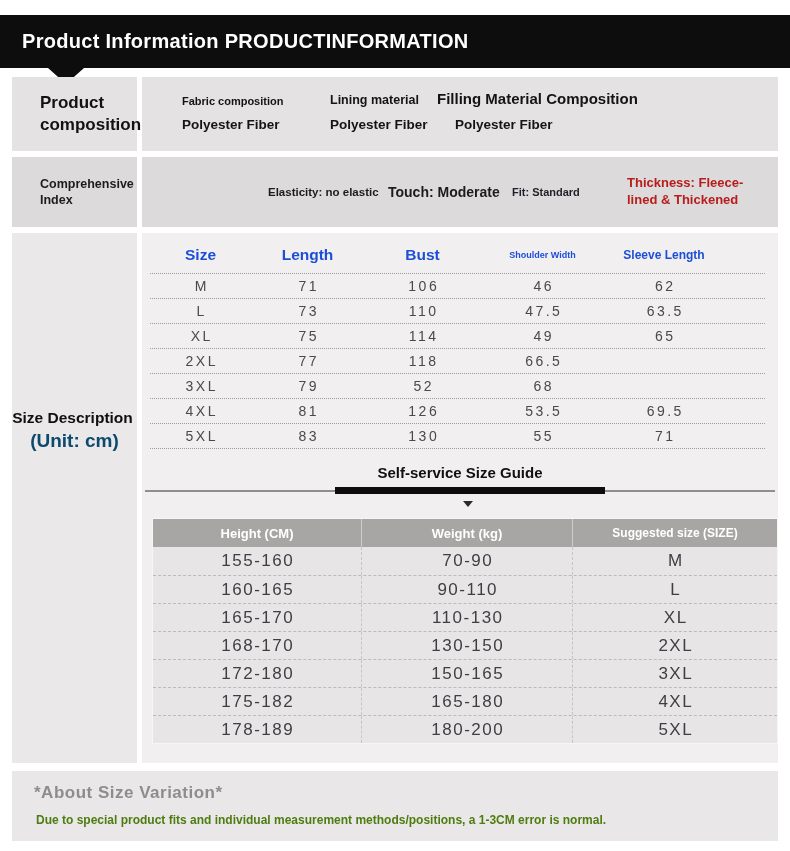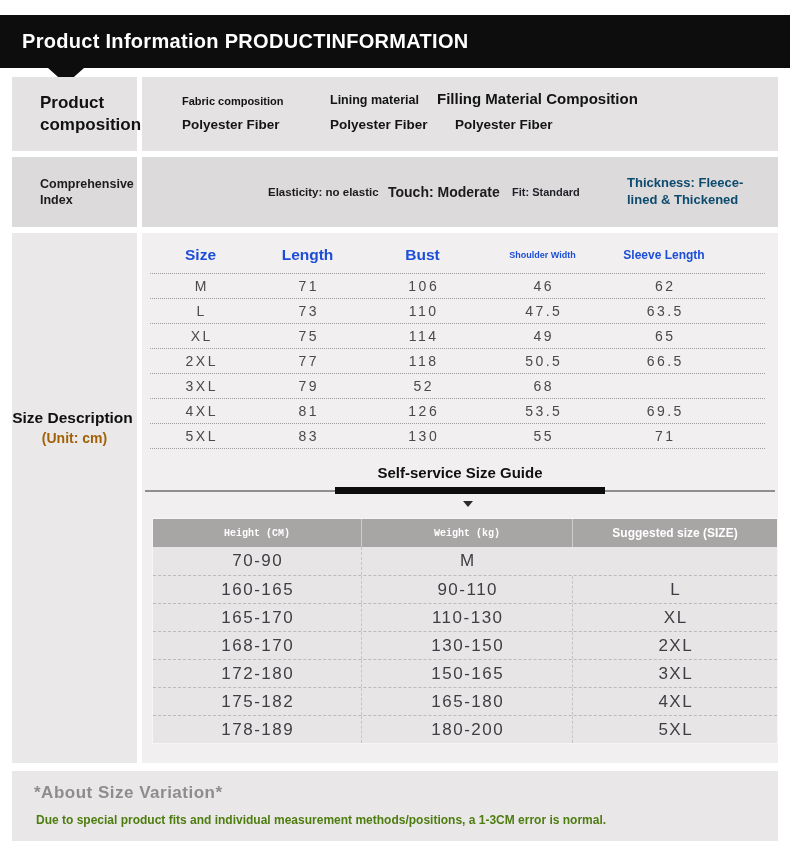--- a/index.html
+++ b/index.html
@@ -53,29 +53,29 @@
   .sec2 .label-col, .sec2 .content-col { background:#dcdada; }
   .sec2-label {
     display:flex; align-items:center; height:100%; padding-left:28px;
     font-size:12.5px; font-weight:bold; color:#1c1c1c; line-height:1.3;
   }
   .ci-item { position:absolute; top:50%; transform:translateY(-50%); font-weight:bold; color:#1c1c1c; line-height:1.3; }
   .ci-item.i1 { left:18px;  width:92px;  font-size:13px; }
   .ci-item.i2 { left:126px; font-size:11.5px; white-space:nowrap; }
   .ci-item.i3 { left:246px; font-size:14px; white-space:nowrap; }
   .ci-item.i4 { left:370px; font-size:11px; color:#1f1f28; white-space:nowrap; }
-  .ci-item.i5 { left:485px; width:146px; font-size:13px; color:#0c4a6e; }
+  .ci-item.i5 { left:485px; width:146px; font-size:13px; color:#b91c1c; }
 
   
   .sec3 { top:233px; height:530px; }
   .sec3 .label-col { background:#eae8e8; }
   .sec3 .content-col { background:#f1efef; }
   .sd-label { position:absolute; top:176px; left:0; width:125px; text-align:center; }
   .sd-title { font-size:15.5px; font-weight:bold; color:#101010; white-space:nowrap; margin-left:-4px; }
-  .sd-unit  { font-size:14px; font-weight:bold; color:#a16207; margin-top:3px; }
+  .sd-unit  { font-size:19px; font-weight:bold; color:#0c4a6e; margin-top:3px; }
 
   
   .size-table { position:absolute; left:8px; top:4px; width:615px; }
   .st-head { display:grid; grid-template-columns:101px 113px 117px 123px 120px; height:36px; }
   .st-head > div { display:flex; align-items:center; justify-content:center; color:#1d4ed8; font-weight:bold; }
   .st-head .h1,.st-head .h2,.st-head .h3 { font-size:15.5px; }
   .st-head .h4 { font-size:9px; }
   .st-head .h5 { font-size:12px; }
   .st-body .st-row {
     display:grid; grid-template-columns:101px 113px 117px 123px 120px; height:25px;
@@ -92,21 +92,21 @@
                  font-size:15px; font-weight:bold; color:#101010; }
   .guide-line  { position:absolute; top:257px; left:3px; width:630px; height:2px; background:#8f8f8f; }
   .guide-bar   { position:absolute; top:254px; left:193px; width:270px; height:7px; background:#0d0d0d; }
   .guide-caret { position:absolute; top:268px; left:321px; width:0; height:0;
                  border-left:5px solid transparent; border-right:5px solid transparent;
                  border-top:6px solid #2a2a2a; }
 
   .guide-table { position:absolute; left:10px; top:285px; width:626px; border:1px solid #f7f6f6; }
   .gt-head { display:grid; grid-template-columns:208px 211px 205px; height:28px; background:#a8a5a5; }
   .gt-head > div { display:flex; align-items:center; justify-content:center; color:#ffffff; font-weight:bold; }
-  .gt-head .g1,.gt-head .g2 { font-size:10px;font-family:Liberation Mono, monospace; }
+  .gt-head .g1,.gt-head .g2 { font-size:13px; }
   .gt-head .g3 { font-size:12px; }
   .gt-head .g2,.gt-head .g3 { border-left:1px solid rgba(255,255,255,.45); }
   .gt-body .gt-row { display:grid; grid-template-columns:208px 211px 205px; height:28px; background:#e7e5e5; }
   .gt-body .gt-row + .gt-row { border-top:1px dashed #bcbaba; }
   .gt-body .gt-cell {
     display:flex; align-items:center; justify-content:center;
     font-size:17px; color:#3e3e44; letter-spacing:1.5px; padding-left:1.5px;
   }
   .gt-body .gt-cell + .gt-cell { border-left:1px dashed #c6c4c4; }
 
@@ -193,21 +193,20 @@
               <div class="st-cell">XL</div>
               <div class="st-cell">75</div>
               <div class="st-cell">114</div>
               <div class="st-cell">49</div>
               <div class="st-cell">65</div>
             </div>
             <div class="st-row">
               <div class="st-cell">2XL</div>
               <div class="st-cell">77</div>
               <div class="st-cell">118</div>
-              <div class="st-cell">50.5</div>
               <div class="st-cell">66.5</div>
             </div>
             <div class="st-row">
               <div class="st-cell">3XL</div>
               <div class="st-cell">79</div>
               <div class="st-cell">52</div>
               <div class="st-cell">68</div>
             </div>
             <div class="st-row">
               <div class="st-cell">4XL</div>
@@ -232,20 +231,21 @@
       <div class="guide-caret"></div>
 
       <div class="guide-table">
         <div class="gt-head">
           <div class="g1">Height (CM)</div>
           <div class="g2">Weight (kg)</div>
           <div class="g3">Suggested size (SIZE)</div>
         </div>
         <div class="gt-body">
             <div class="gt-row">
+              <div class="gt-cell">155-160</div>
               <div class="gt-cell">70-90</div>
               <div class="gt-cell">M</div>
             </div>
             <div class="gt-row">
               <div class="gt-cell">160-165</div>
               <div class="gt-cell">90-110</div>
               <div class="gt-cell">L</div>
             </div>
             <div class="gt-row">
               <div class="gt-cell">165-170</div>

